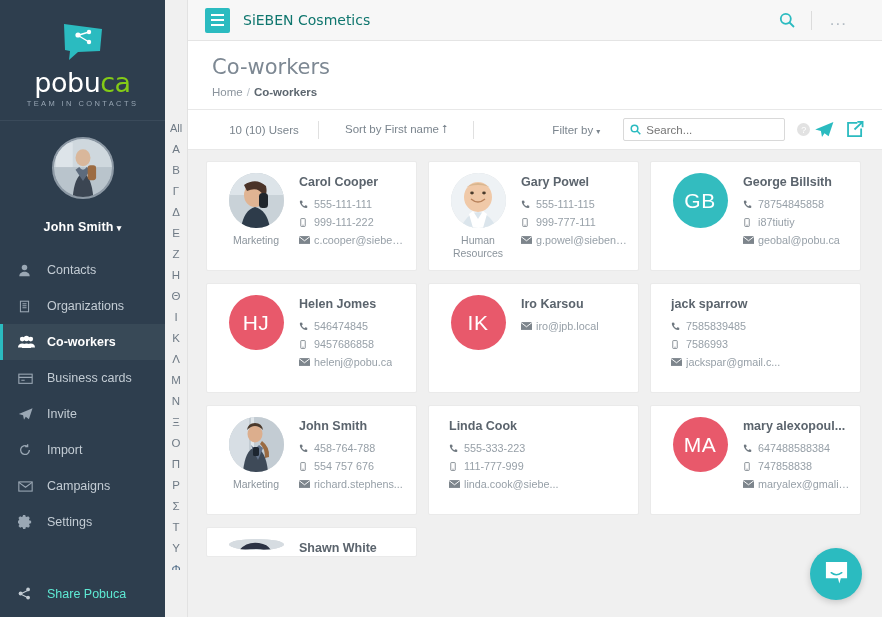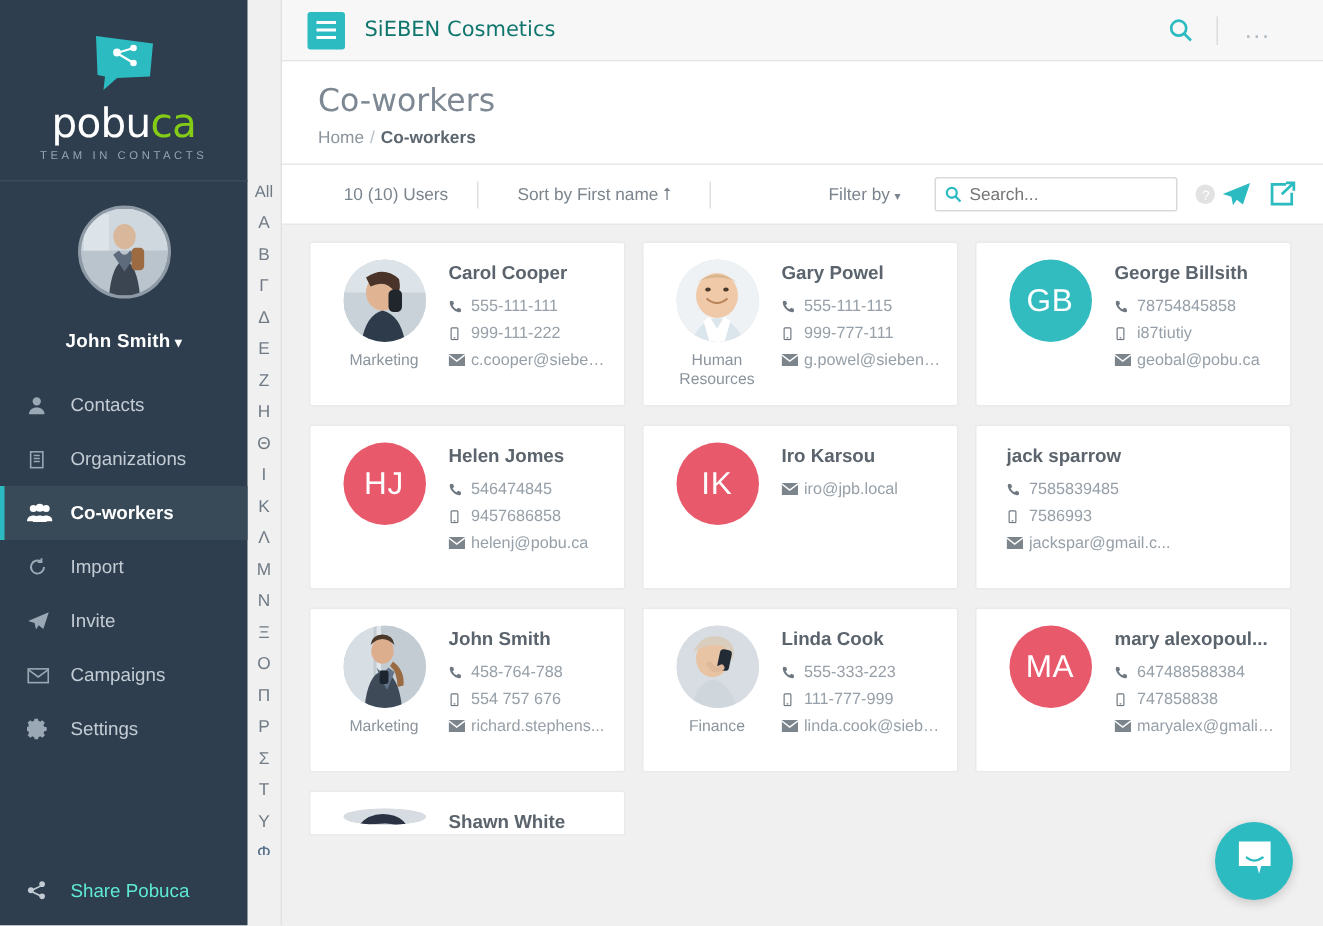--- a/index.html
+++ b/index.html
@@ -252,38 +252,47 @@
               <circle cx="15" cy="4" r="2.8"></circle>
               <circle cx="10" cy="3.4" r="3.2"></circle>
               <path d="M0 14c0-3 2.2-4.6 5-4.6S10 11 10 14z"></path>
               <path d="M10 14c0-3 2.2-4.6 5-4.6S20 11 20 14z"></path>
               <path d="M4.6 14.6c0-3.4 2.4-5.2 5.4-5.2s5.4 1.8 5.4 5.2z"></path>
             </svg>
         </span>
         <span class="nav-label">Co-workers</span>
       </div>
 
+      <div class="nav-item">
+        <span class="ico">
+          <svg width="15" height="13" viewBox="0 0 18 14" fill="none" stroke="currentColor" stroke-width="1.3">
+              <rect x="1" y="1.8" width="16" height="11"></rect>
+              <path d="M1 5.6h16M4 9h4"></path>
+            </svg>
+        </span>
+        <span class="nav-label">Business cards</span>
+      </div>
+
+      <div class="nav-item">
+        <span class="ico">
+          <svg width="15" height="15" viewBox="0 0 16 16" fill="currentColor">
+              <path d="M15.5 1.2 0.8 7.4l4.6 1.5 1 4.6 1.9-3 3.3 2.6z"></path>
+            </svg>
+        </span>
+        <span class="nav-label">Invite</span>
+      </div>
 
       <div class="nav-item">
         <span class="ico">
           <svg width="14" height="14" viewBox="0 0 16 16" fill="none" stroke="currentColor" stroke-width="1.5">
               <path d="M13 8a5 5 0 1 1-2.2-4.1"></path>
               <path d="M11 1.4v2.8h-2.8"></path>
             </svg>
         </span>
         <span class="nav-label">Import</span>
-      </div>
-
-      <div class="nav-item">
-        <span class="ico">
-          <svg width="15" height="15" viewBox="0 0 16 16" fill="currentColor">
-              <path d="M15.5 1.2 0.8 7.4l4.6 1.5 1 4.6 1.9-3 3.3 2.6z"></path>
-            </svg>
-        </span>
-        <span class="nav-label">Invite</span>
       </div>
 
       <div class="nav-item">
         <span class="ico">
           <svg width="15" height="13" viewBox="0 0 18 13" fill="none" stroke="currentColor" stroke-width="1.3">
               <rect x="1" y="1" width="16" height="11"></rect>
               <path d="M1 1.6 9 7.4 17 1.6"></path>
             </svg>
         </span>
         <span class="nav-label">Campaigns</span>
@@ -666,33 +675,20 @@
                     <path d="M0 0h14v10H0z" opacity=".9"></path>
                     <path d="M0 .6 7 6 14 .6" stroke="#fff" stroke-width="1.2" fill="none"></path>
                   </svg>
                 </span>
               <span class="tx">richard.stephens...</span>
             </div>
           </div>
         </div>
 
         <div class="card">
-          <div class="c-left">
-            <div class="c-photo">
-              <svg class="ph" viewBox="0 0 55 55" preserveAspectRatio="xMidYMid slice">
-                <rect width="55" height="55" fill="#d7dde2"></rect>
-                <ellipse cx="24" cy="22" rx="11" ry="12.5" fill="#e8c3a4"></ellipse>
-                <path d="M11 18 q6-14 20-10 q10 4 6 16 q-2-12-12-11 q-10 1-14 5z" fill="#d9cdbe"></path>
-                <path d="M10 55 q4-17 14-19 q12 2 16 19z" fill="#cfd7dd"></path>
-                <rect x="28" y="16" width="8" height="14" rx="2.6" fill="#222b33" transform="rotate(12 32 23)"></rect>
-                <path d="M30 28 q-5 3-8-2" stroke="#e0b99a" stroke-width="4" fill="none" stroke-linecap="round"></path>
-              </svg>
-            </div>
-            <div class="c-dept">Finance</div>
-          </div>
           <div class="c-right">
             <div class="c-name">Linda Cook</div>
             <div class="c-line">
               <span class="li">
                   <svg width="9" height="9" viewBox="0 0 16 16" fill="currentColor">
                     <path d="M3 1 5.6 1.4 6.6 4.6 4.8 6.1a10 10 0 0 0 5 5l1.5-1.8 3.2 1 .4 2.6c-.2 1-1.4 1.6-2.6 1.5C7.3 14 2 8.6 1.5 3.6 1.4 2.4 2 1.2 3 1z"></path>
                   </svg>
                 </span>
               <span class="tx">555-333-223</span>
             </div>

